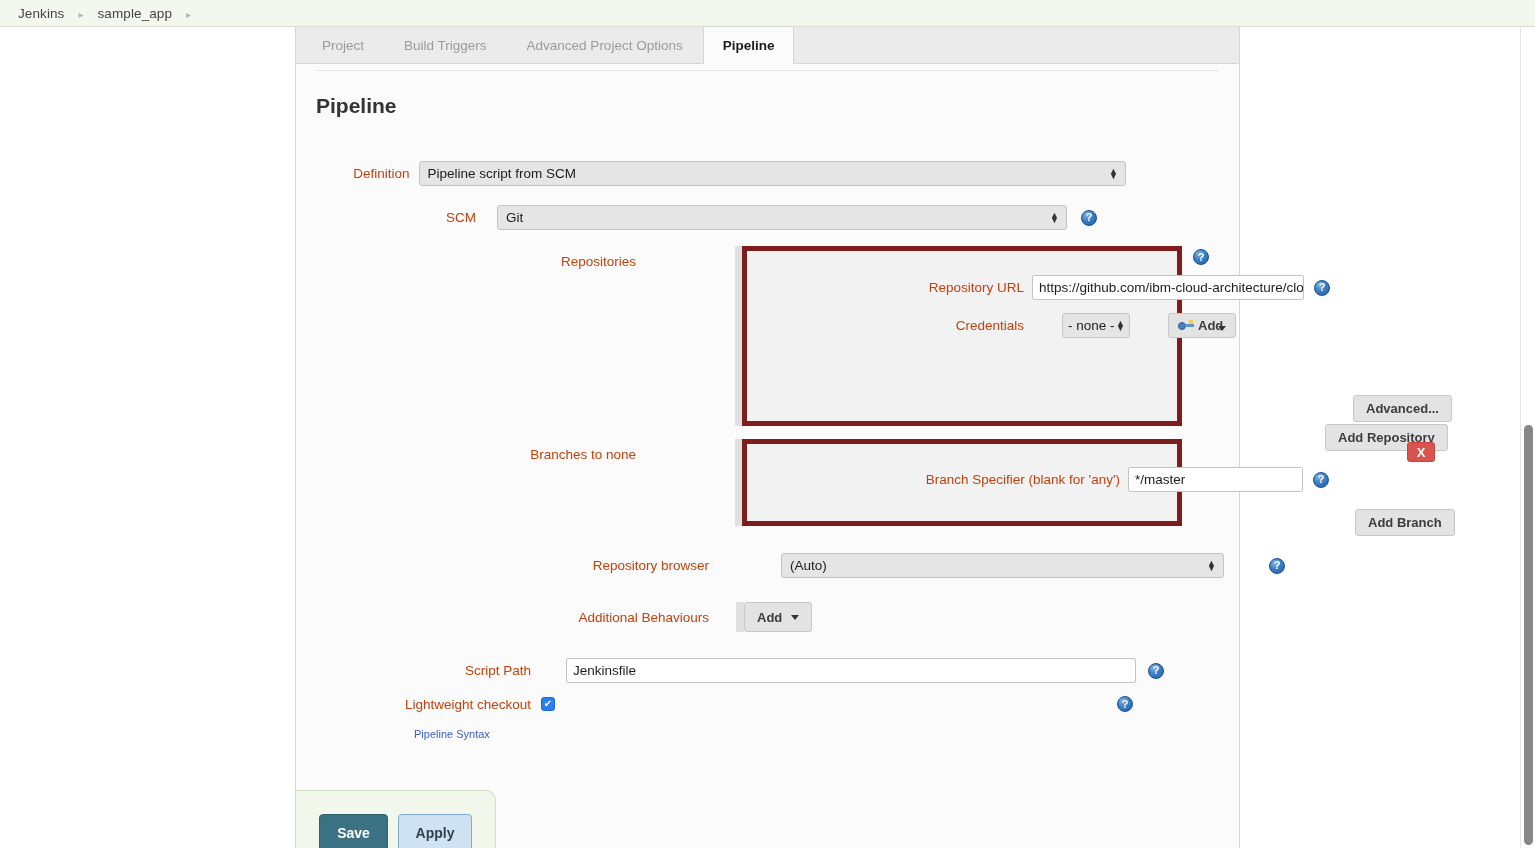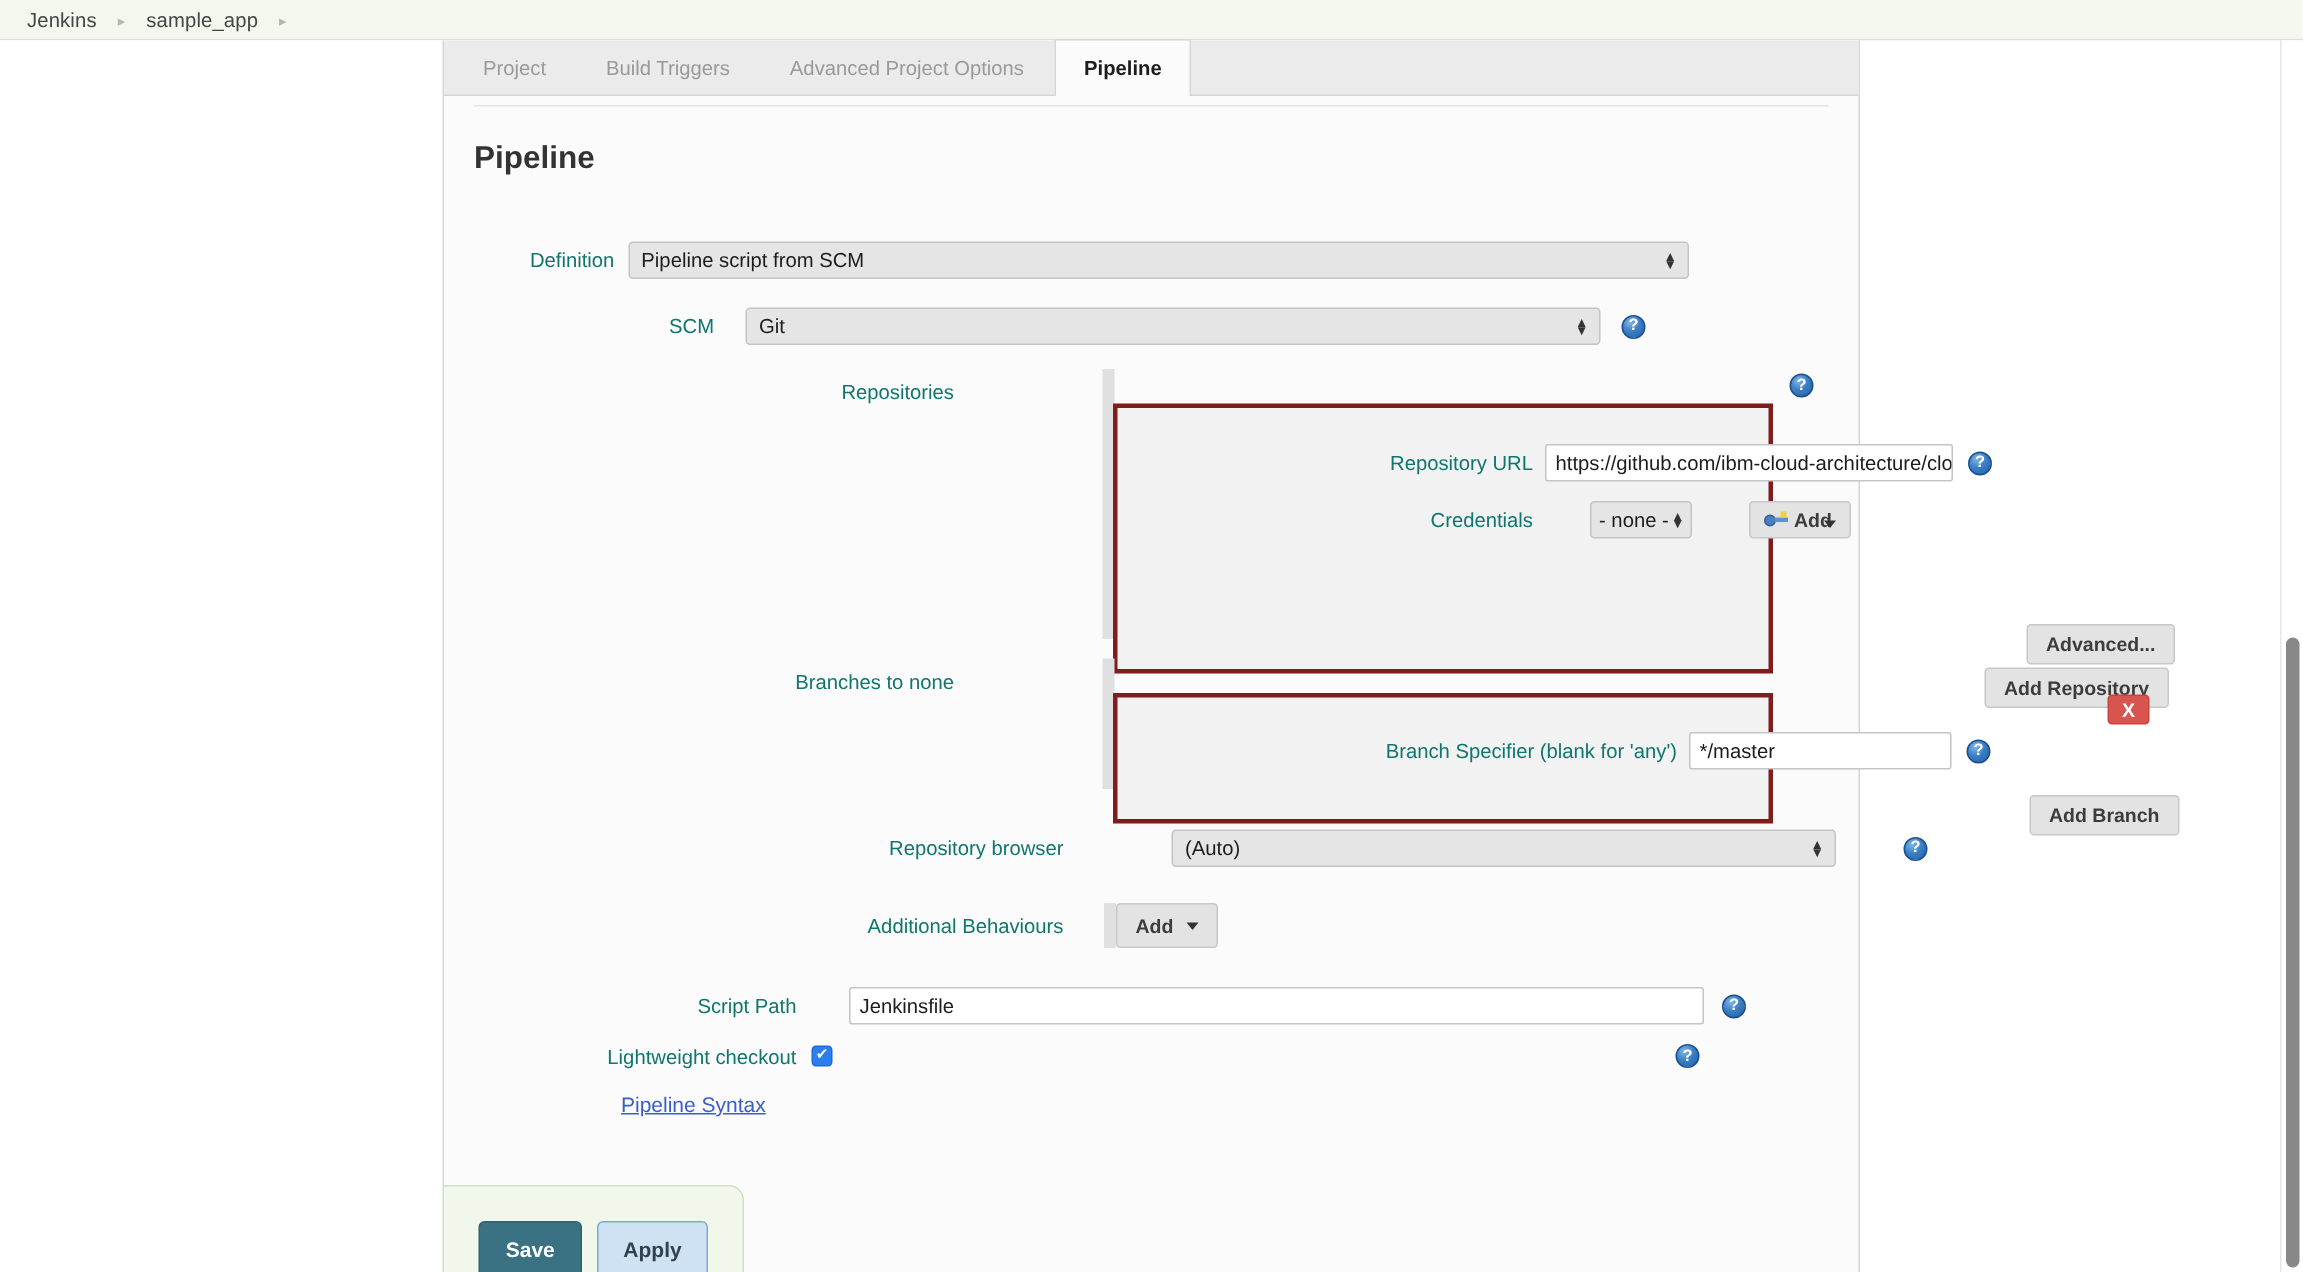--- a/index.html
+++ b/index.html
@@ -87,21 +87,21 @@
     width: 903px; height: 1px; background: #e4e4e4;
   }
   .page-title {
     position: absolute; top: 16px; left: 20px;
     font-size: 21px; font-weight: bold; color: #333333;
   }
 
   
   .row { position: absolute; display: flex; align-items: center; }
   .lbl {
-    font-size: 13.5px; color: #0f766e;
+    font-size: 13.5px; color: #c2410c;
     text-align: right;
     white-space: nowrap;
   }
 
   
   .sel {
     position: relative;
     background: #e5e5e5;
     border: 1px solid #c4c4c4;
     border-radius: 3px;
@@ -157,35 +157,33 @@
   }
 
   
   .gbar {
     position: absolute;
     width: 8px; background: #e0e0e0;
   }
   .gbox {
     position: absolute;
     background: #f2f2f2;
-    border: 3px solid #7f1d1d;
-    margin-top: 23px;
+    border: 5px solid #7f1d1d;
   }
 
   
   .cbx {
     width: 14px; height: 14px; border-radius: 3px;
     background: #2a7ef0; border: 1px solid #1f6ad6;
     display: flex; align-items: center; justify-content: center;
     color: #ffffff; font-size: 10px; line-height: 1;
   }
 
   .link {
-    font-size: 14px; color: #3a5fcd;
-    text-decoration: underline;
+    font-size: 11px; color: #3a5fcd;
   }
 
   
   .keyicon { width: 16px; height: 11px; position: relative; margin-right: 4px; }
   .keyicon .kb {
     position: absolute; left: 0; top: 2px;
     width: 8px; height: 8px; border-radius: 50%;
     background: #4a7fc1; border: 1px solid #355f94;
   }
   .keyicon .ks {

